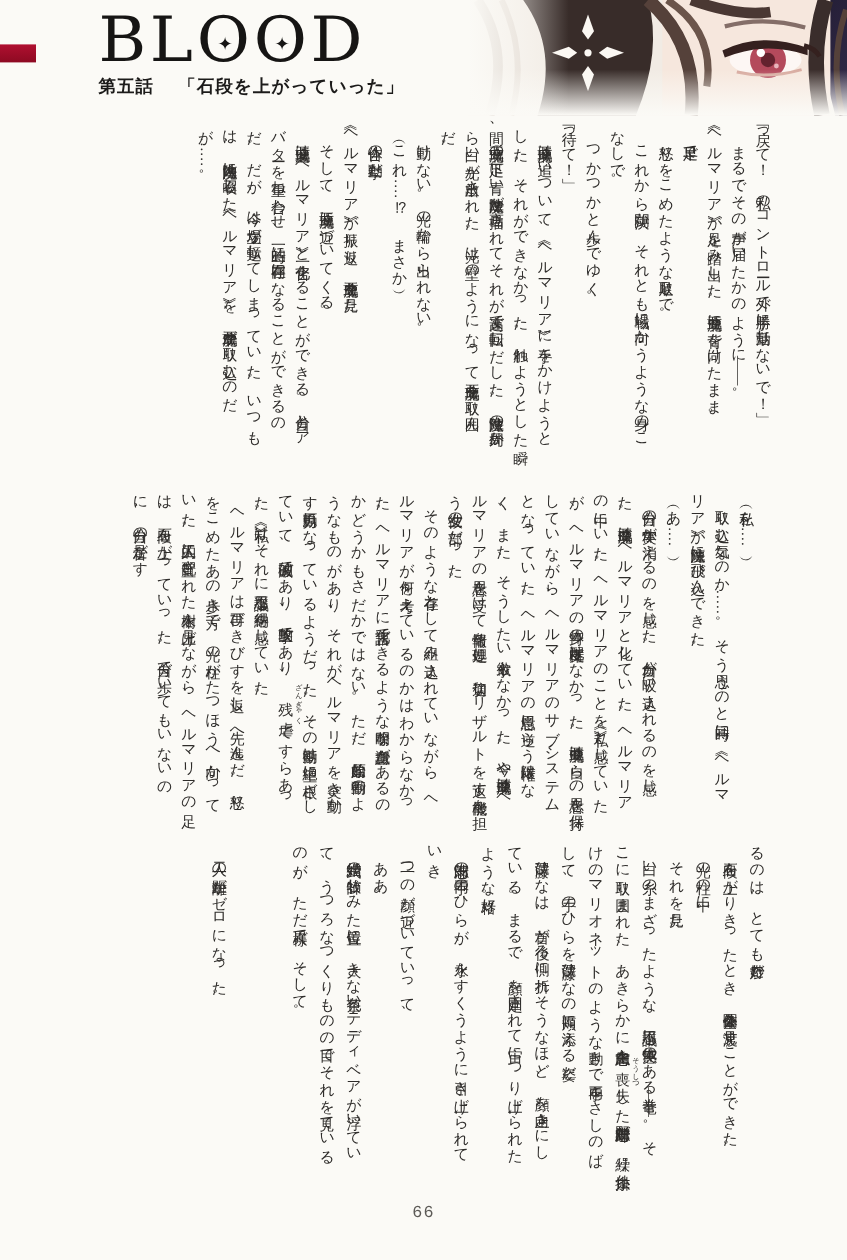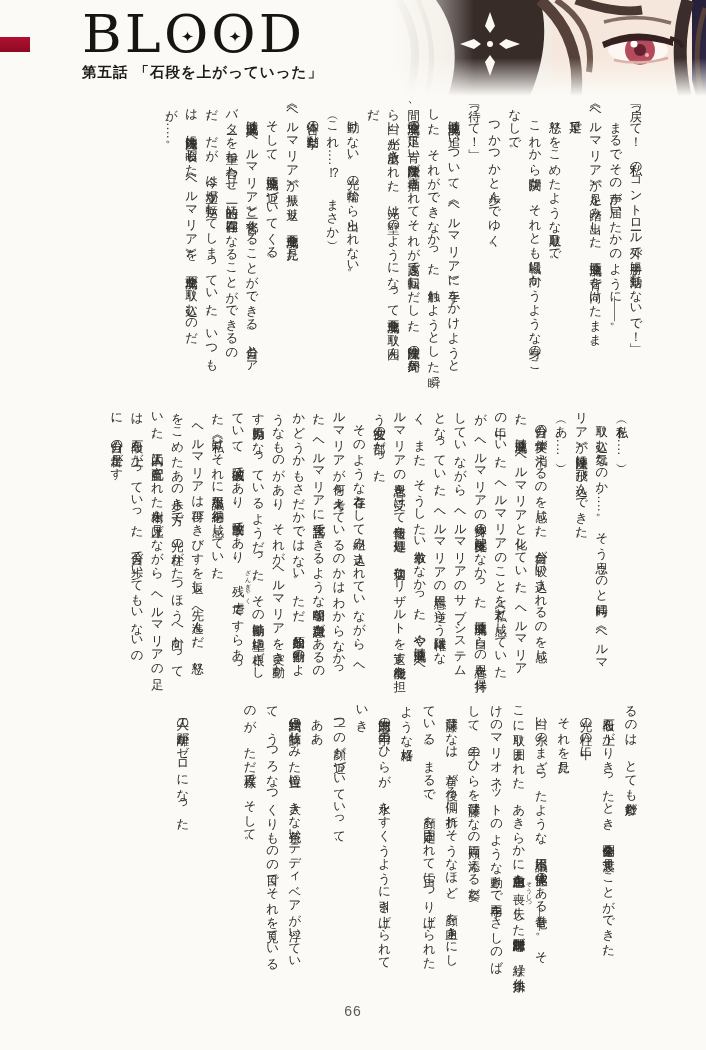--- a/index.html
+++ b/index.html
@@ -24,21 +24,21 @@
   .o-letter { position:relative; display:inline-block; }
   .o-diamond {
     position:absolute; left:50%; top:56%;
     transform:translate(-50%,-50%);
     font-size:15px; letter-spacing:0; color:#161514;
   }
   #episode {
     margin-top:3px; font-weight:bold; font-size:14.5px;
     color:#1c1b1a; letter-spacing:1px; white-space:nowrap;
   }
-  #episode .ep-label { margin-right:6px; }
+  #episode .ep-label { margin-right:20px; }
 
   #illustration { position:absolute; top:0; right:0; width:356px; height:96px; }
   #illustration svg { display:block; }
 
   
   .band {
     position:absolute;
     writing-mode:vertical-rl;
     text-orientation:mixed;
     line-break:strict;
@@ -48,21 +48,21 @@
   }
   .band p { margin:0; padding:0; }
   #band-1 { top:100px; right:60px; line-height:20.2px; }
   #band-2 { top:404px; right:74px; line-height:20.2px; }
   #band-3 { top:697px; right:64px; line-height:22.4px; }
   ruby rt { font-size:6px; letter-spacing:0; color:#2e2c2a; }
 
   
   #page-number {
     position:absolute; top:1003px; left:0; width:706px;
-    text-align:center; font-family:Liberation Sans, sans-serif;
+    text-align:center; font-family:Liberation Mono, monospace;
     font-size:14px; color:#5c5a56; letter-spacing:1px;
   }
 </style>
 </head>
 <body>
 
 <div id="page">
 
   <header id="page-header">
     <div id="red-bar" style="background: linear-gradient(rgb(176, 16, 48), rgb(141, 10, 34));"></div>

